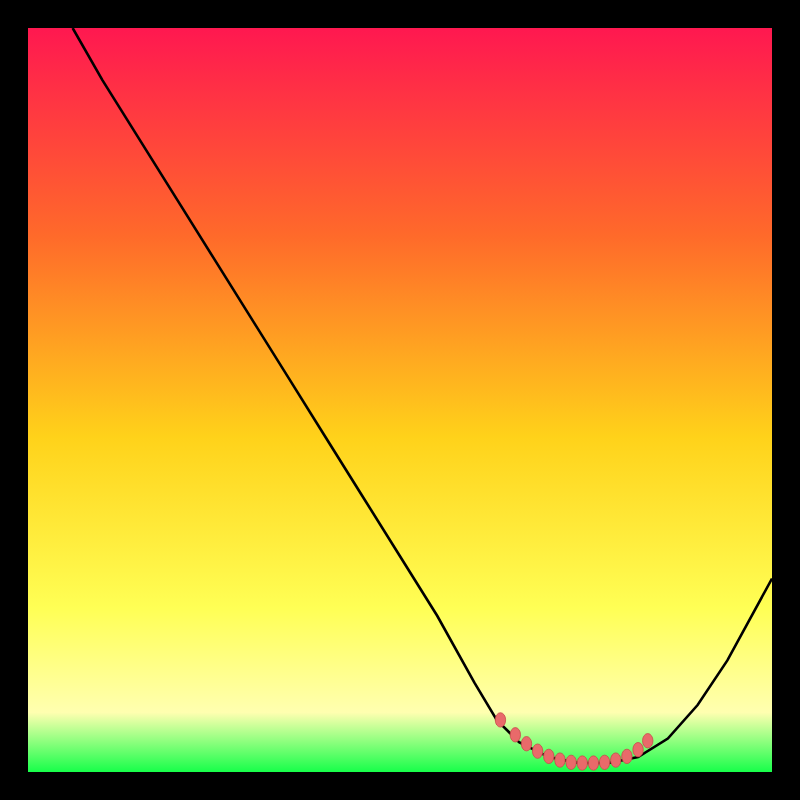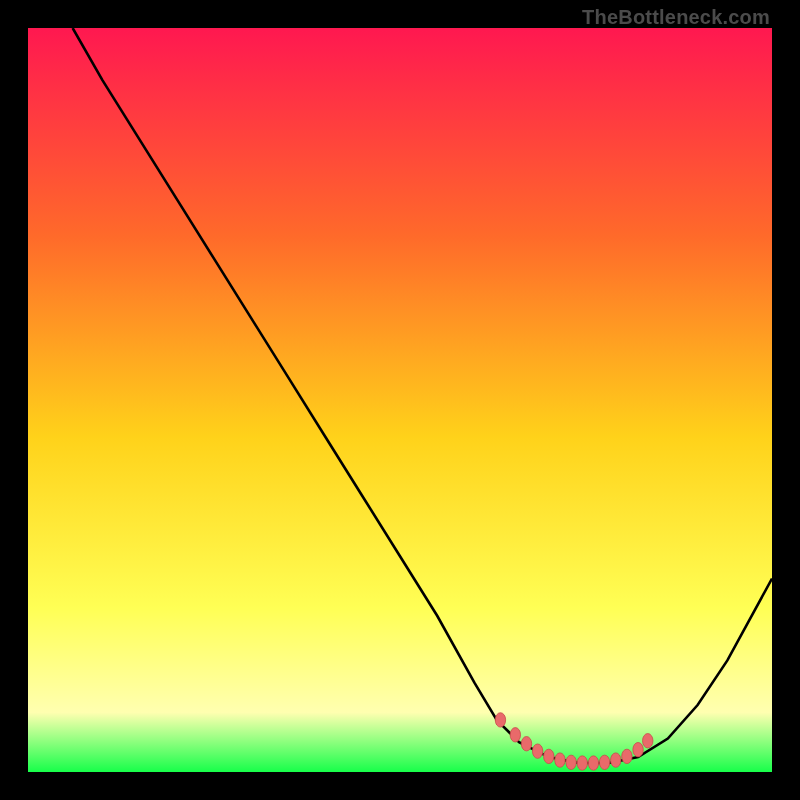--- a/index.html
+++ b/index.html
@@ -81,15 +81,14 @@
           <ellipse cx="565.44" cy="735.07" rx="5.2" ry="7.2" fill="#e96a6a" stroke="#c94a4a" stroke-width="0.8"></ellipse>
           <ellipse cx="576.60" cy="734.33" rx="5.2" ry="7.2" fill="#e96a6a" stroke="#c94a4a" stroke-width="0.8"></ellipse>
           <ellipse cx="587.76" cy="732.10" rx="5.2" ry="7.2" fill="#e96a6a" stroke="#c94a4a" stroke-width="0.8"></ellipse>
           <ellipse cx="598.92" cy="728.38" rx="5.2" ry="7.2" fill="#e96a6a" stroke="#c94a4a" stroke-width="0.8"></ellipse>
           <ellipse cx="610.08" cy="721.68" rx="5.2" ry="7.2" fill="#e96a6a" stroke="#c94a4a" stroke-width="0.8"></ellipse>
           <ellipse cx="619.75" cy="712.75" rx="5.2" ry="7.2" fill="#e96a6a" stroke="#c94a4a" stroke-width="0.8"></ellipse>
         </g>
     </svg>
   </div>
 
-  <div class="watermark">TheBottleneck.com</div>
 
 </div>
 
 </body></html>

